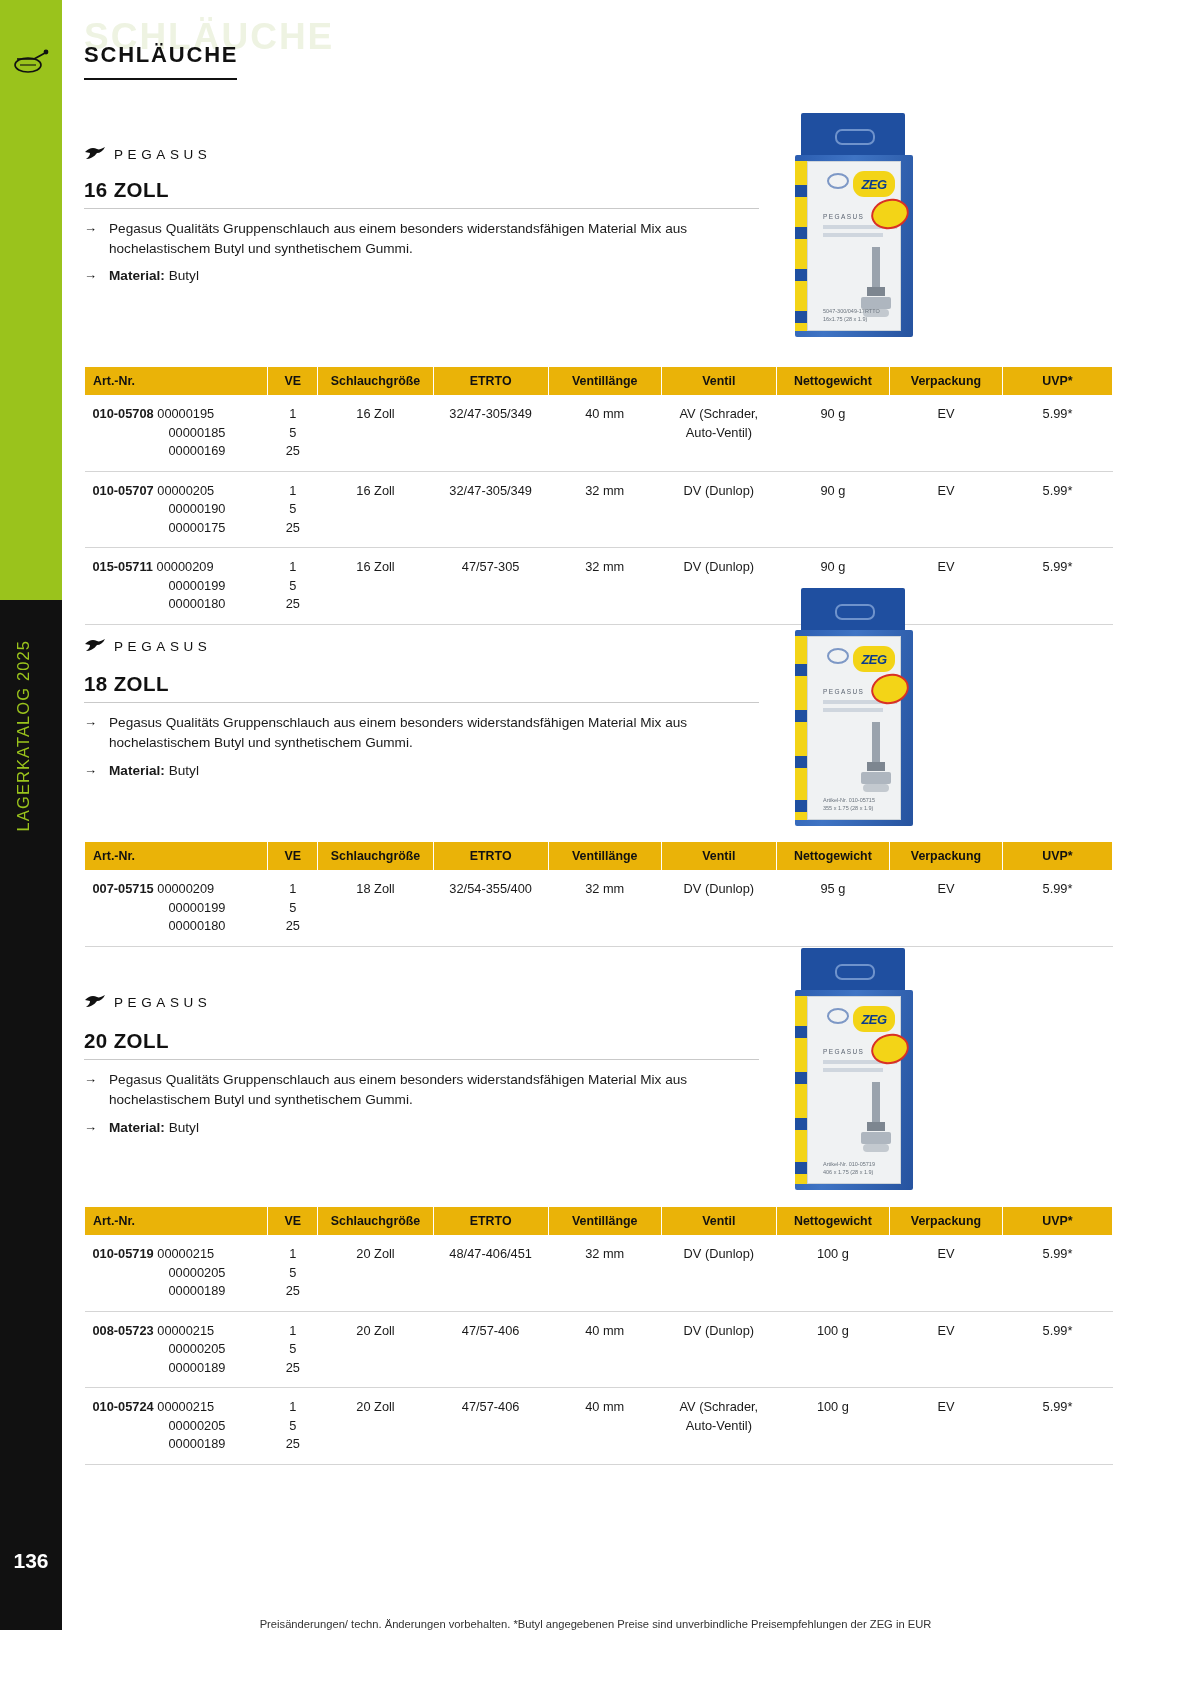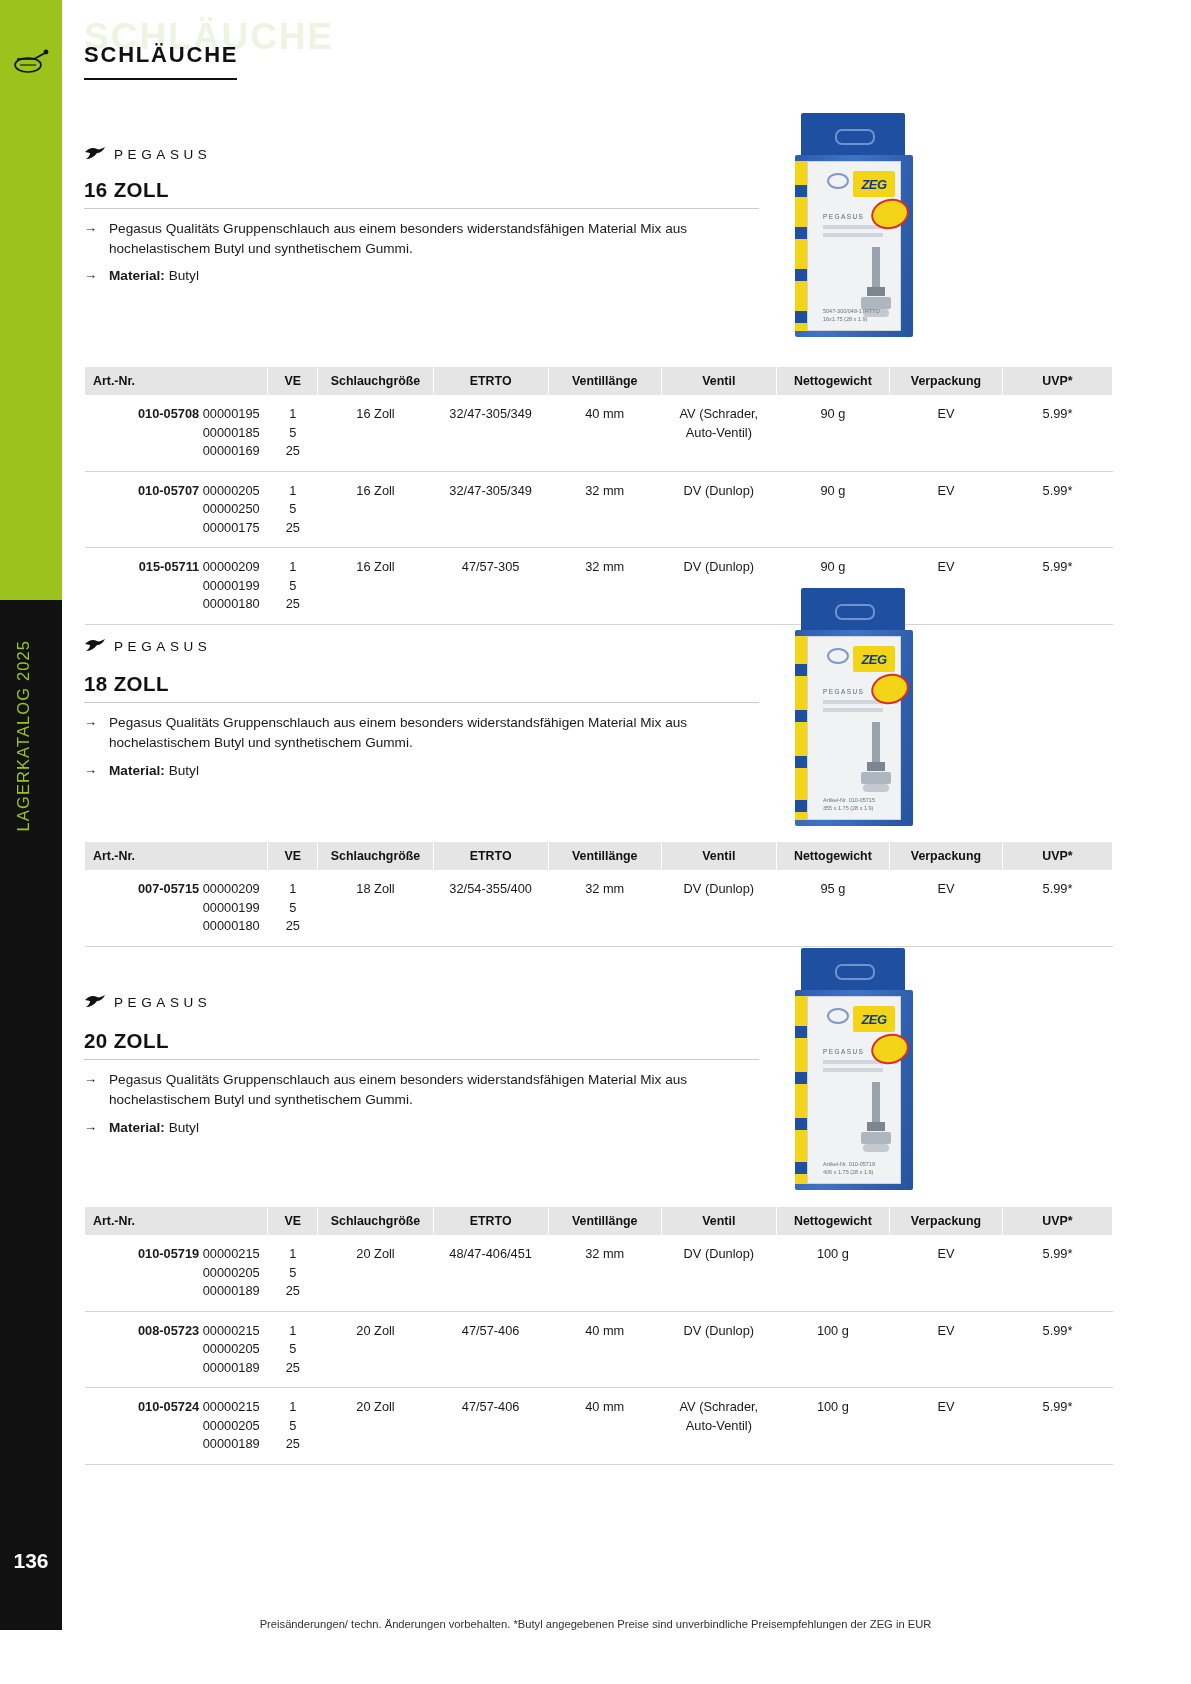--- a/index.html
+++ b/index.html
@@ -181,21 +181,21 @@
     width: 12px; height: 170px;
     background: #f3d417;
   }
   .box-chip {
     position: absolute; left: 0; width: 12px; height: 12px; background: #1f4fa0;
   }
   .zeg-logo {
     position: absolute; left: 46px; top: 10px;
     width: 42px; height: 26px;
     background: #f3d417;
-    border-radius: 2px;
+    border-radius: 11px;
     color: #0b3c8c;
     font-size: 13px;
     font-weight: bold;
     font-style: italic;
     display: flex; align-items: center; justify-content: center;
     letter-spacing: -0.5px;
   }
   .zeg-bike {
     position: absolute; left: 20px; top: 12px;
     width: 22px; height: 16px;
@@ -235,41 +235,41 @@
 
   
   table.spec {
     position: absolute;
     left: 84px;
     width: 1029px;
     border-collapse: collapse;
     font-size: 12.6px;
   }
   table.spec thead th {
-    background: #e5e5e5;
+    background: #eab308;
     border: 1px solid #ffffff;
     border-bottom: none;
     font-size: 12.4px;
     font-weight: bold;
     color: #111111;
     padding: 7px 8px;
     text-align: center;
     white-space: nowrap;
   }
   table.spec thead th.left { text-align: left; }
   table.spec tbody td {
     padding: 3px 8px;
     vertical-align: top;
     text-align: center;
     color: #1a1a1a;
     font-size: 12.8px;
     line-height: 1.45;
   }
   table.spec tbody td.artnr {
-    text-align: right;
+    text-align: left;
     white-space: nowrap;
   }
   table.spec tbody td.artnr b { font-weight: bold; }
   table.spec tbody tr.group td { padding-top: 10px; }
   table.spec tbody tr.sep td {
     border-bottom: 1px solid #d5d5d5;
     padding-bottom: 10px;
   }
   .stack { display: block; line-height: 1.45; }
 
@@ -381,21 +381,21 @@
       <td>40 mm</td>
       <td style="white-space:pre-line">AV (Schrader,
 Auto-Ventil)</td>
       <td>90 g</td>
       <td>EV</td>
       <td>5.99*</td>
     </tr>
     <tr class="group sep">
       <td class="artnr">
         <span class="stack"><b>010-05707</b> <span>00000205</span></span>
-        <span class="stack" style="padding-left:76px"><span>00000250</span></span>
+        <span class="stack" style="padding-left:76px"><span>00000190</span></span>
         <span class="stack" style="padding-left:76px"><span>00000175</span></span>
       </td>
       <td>
         <span class="stack">1</span>
         <span class="stack">5</span>
         <span class="stack">25</span>
       </td>
       <td>16 Zoll</td>
       <td>32/47-305/349</td>
       <td>32 mm</td>

